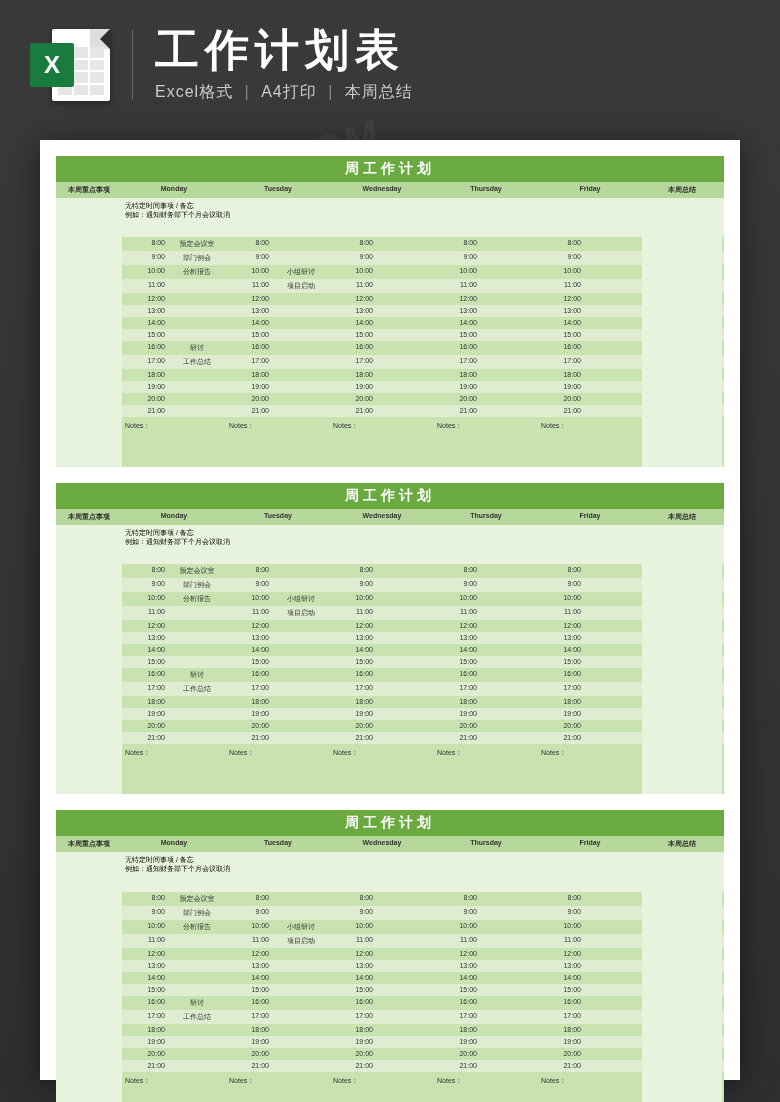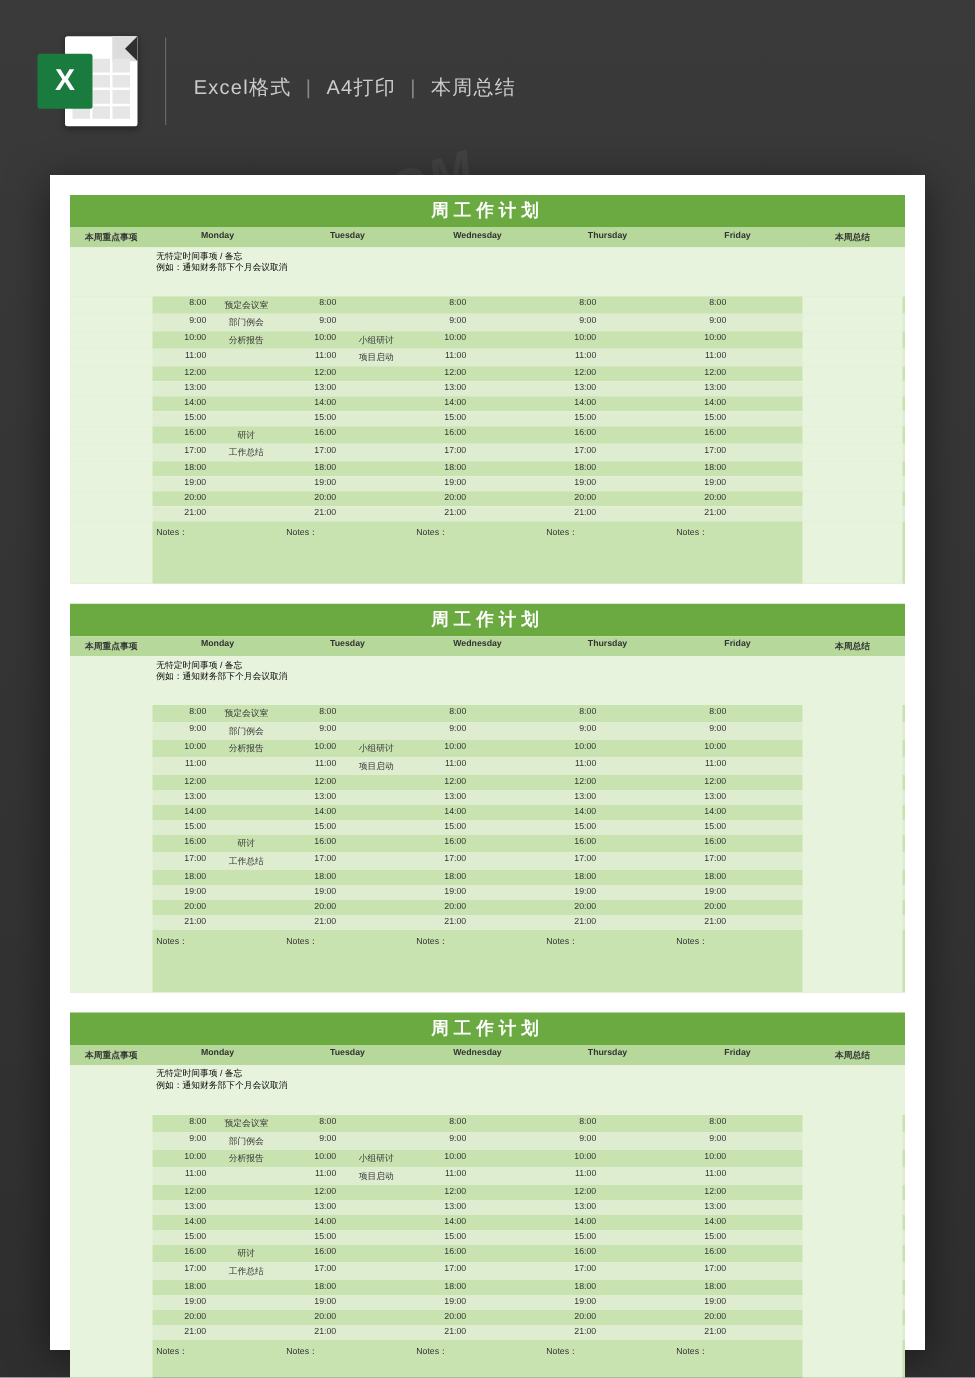--- a/index.html
+++ b/index.html
@@ -110,20 +110,21 @@
           <div></div>
           <div></div>
           <div></div>
           <div></div>
         </div>
       </div>
     <div class="badge">X</div>
   </div>
   <div class="vline"></div>
   <div class="title-block">
+    <div class="big-title">工作计划表</div>
     <div class="sub-info">
       <span>Excel格式</span>
       <span class="sep">|</span>
       <span>A4打印</span>
       <span class="sep">|</span>
       <span>本周总结</span>
     </div>
   </div>
 </div>
 

